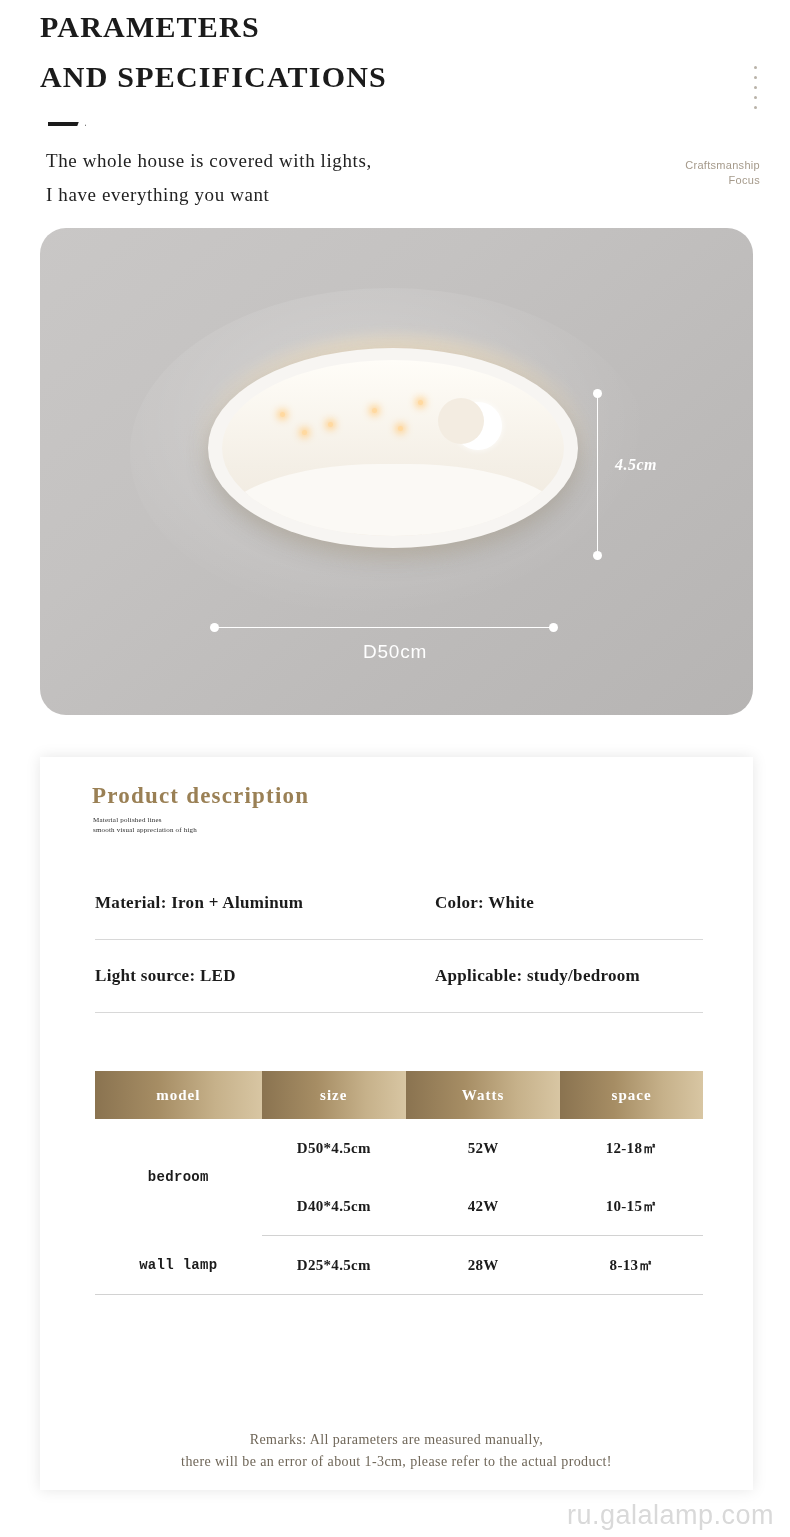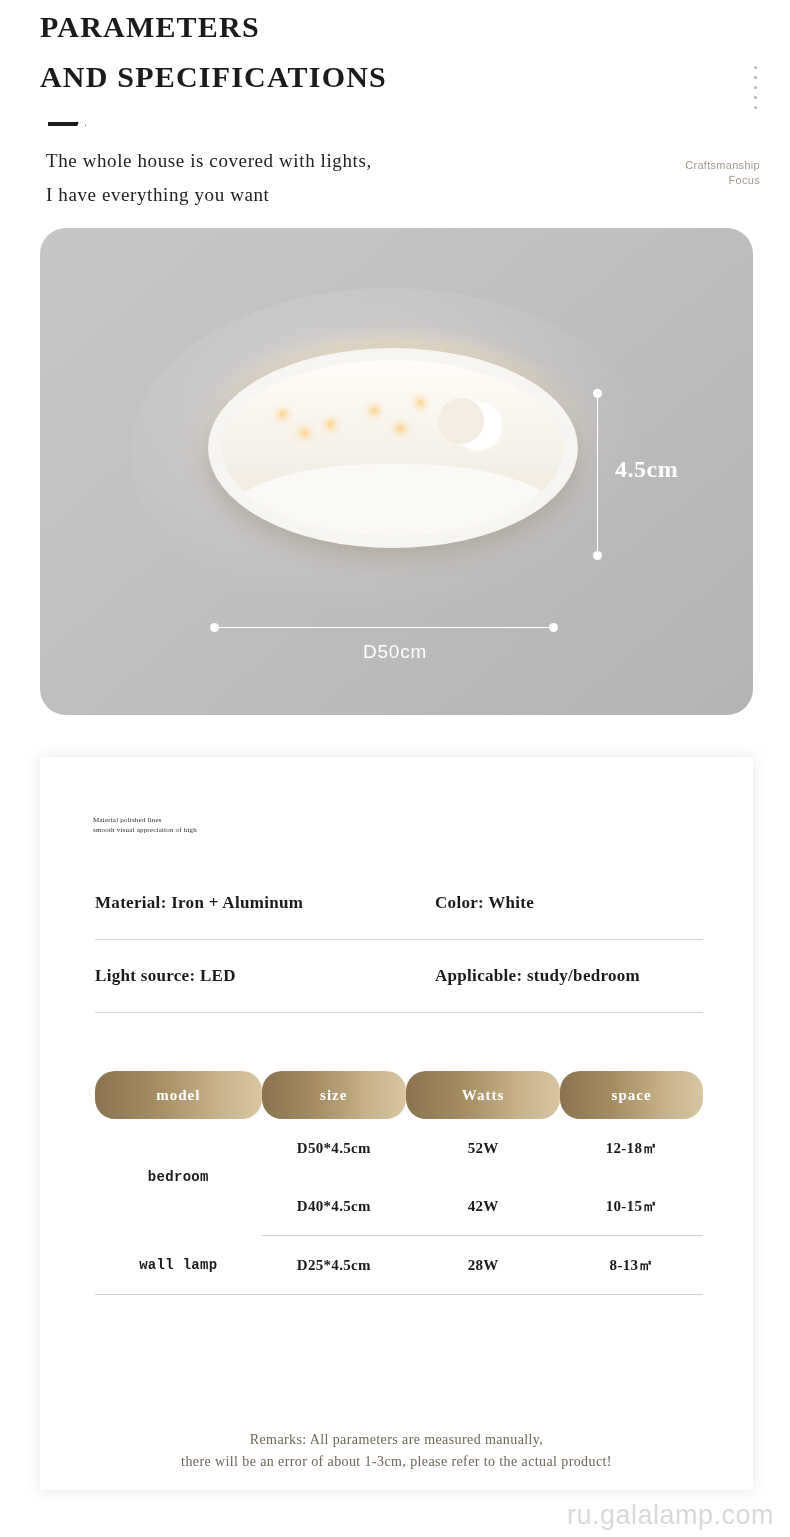--- a/index.html
+++ b/index.html
@@ -200,22 +200,23 @@
   }
   .dim-v:before { top: -4px; }
   .dim-v:after  { bottom: -4px; }
   .dim-v-label {
     position: absolute;
     left: 615px;
     top: 456px;
     color: #ffffff;
     font-family: "Liberation Serif", serif;
     font-weight: bold;
-    font-size: 24px;
+    font-size: 16px;
     letter-spacing: 0.5px;
+    font-style: italic;
   }
   .dim-h {
     position: absolute;
     left: 214px;
     top: 627px;
     width: 340px;
     height: 1px;
     background: #ffffff;
   }
   .dim-h:before, .dim-h:after {
@@ -301,21 +302,20 @@
     font-family: "Liberation Serif", serif;
   }
   .tbl thead th {
     background: linear-gradient(90deg, #8a7350 0%, #a68d64 38%, #c6b18a 72%, #d8c6a3 100%);
     color: #ffffff;
     font-weight: bold;
     font-size: 15px;
     letter-spacing: 1px;
     height: 46px;
     text-align: center;
-    border-radius: 20px;
   }
   .tbl tbody td {
     text-align: center;
     font-size: 15px;
     font-weight: bold;
     color: #1b1b1b;
     height: 56px;
     letter-spacing: 0.3px;
   }
   .tbl tbody td.model-cell {
@@ -394,20 +394,21 @@
     </div>
   </div>
 </div>
 
 <div class="dim-v"></div>
 <div class="dim-v-label">4.5cm</div>
 <div class="dim-h"></div>
 <div class="dim-h-label">D50cm</div>
 
 <div class="card">
+  <div class="card-title">Product description</div>
   <div class="card-sub">
     <div>Material polished lines</div>
     <div>smooth visual appreciation of high</div>
   </div>
 
   <div class="spec-row spec-row-2">
     <span class="spec-left">Light source: LED</span>
     <span class="spec-right">Applicable: study/bedroom</span>
   </div>
   <div class="spec-row spec-row-1">

